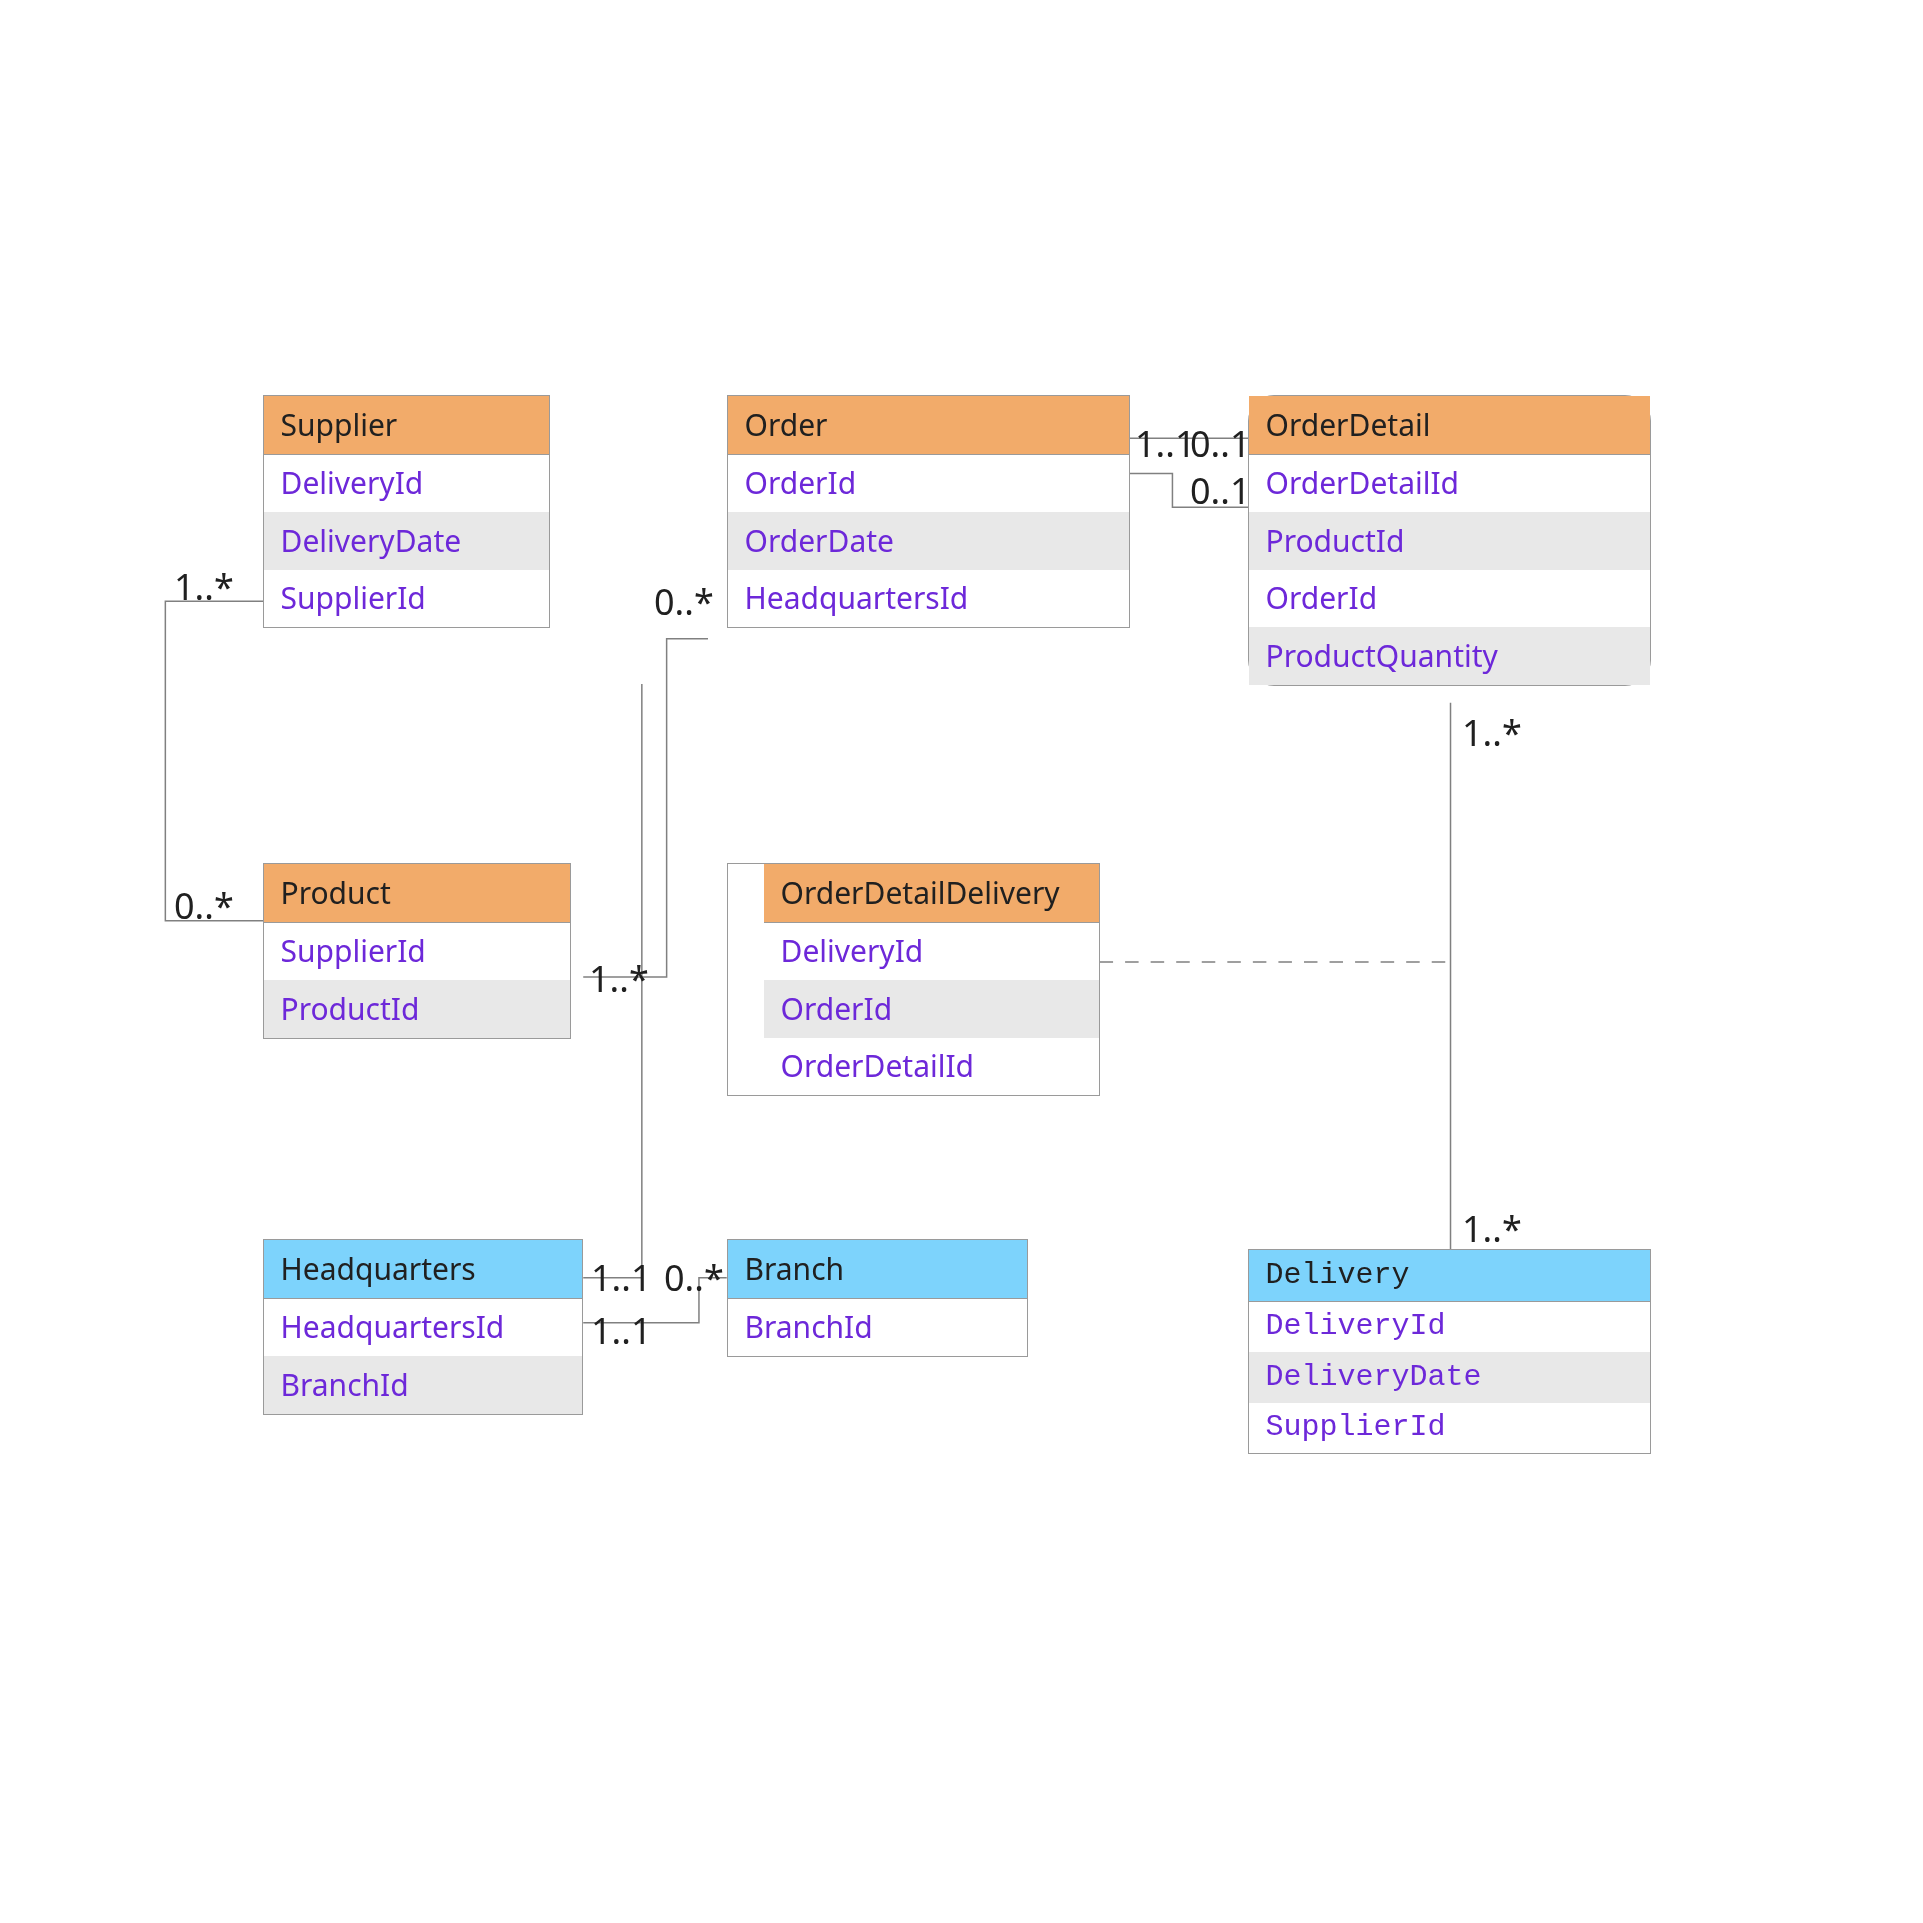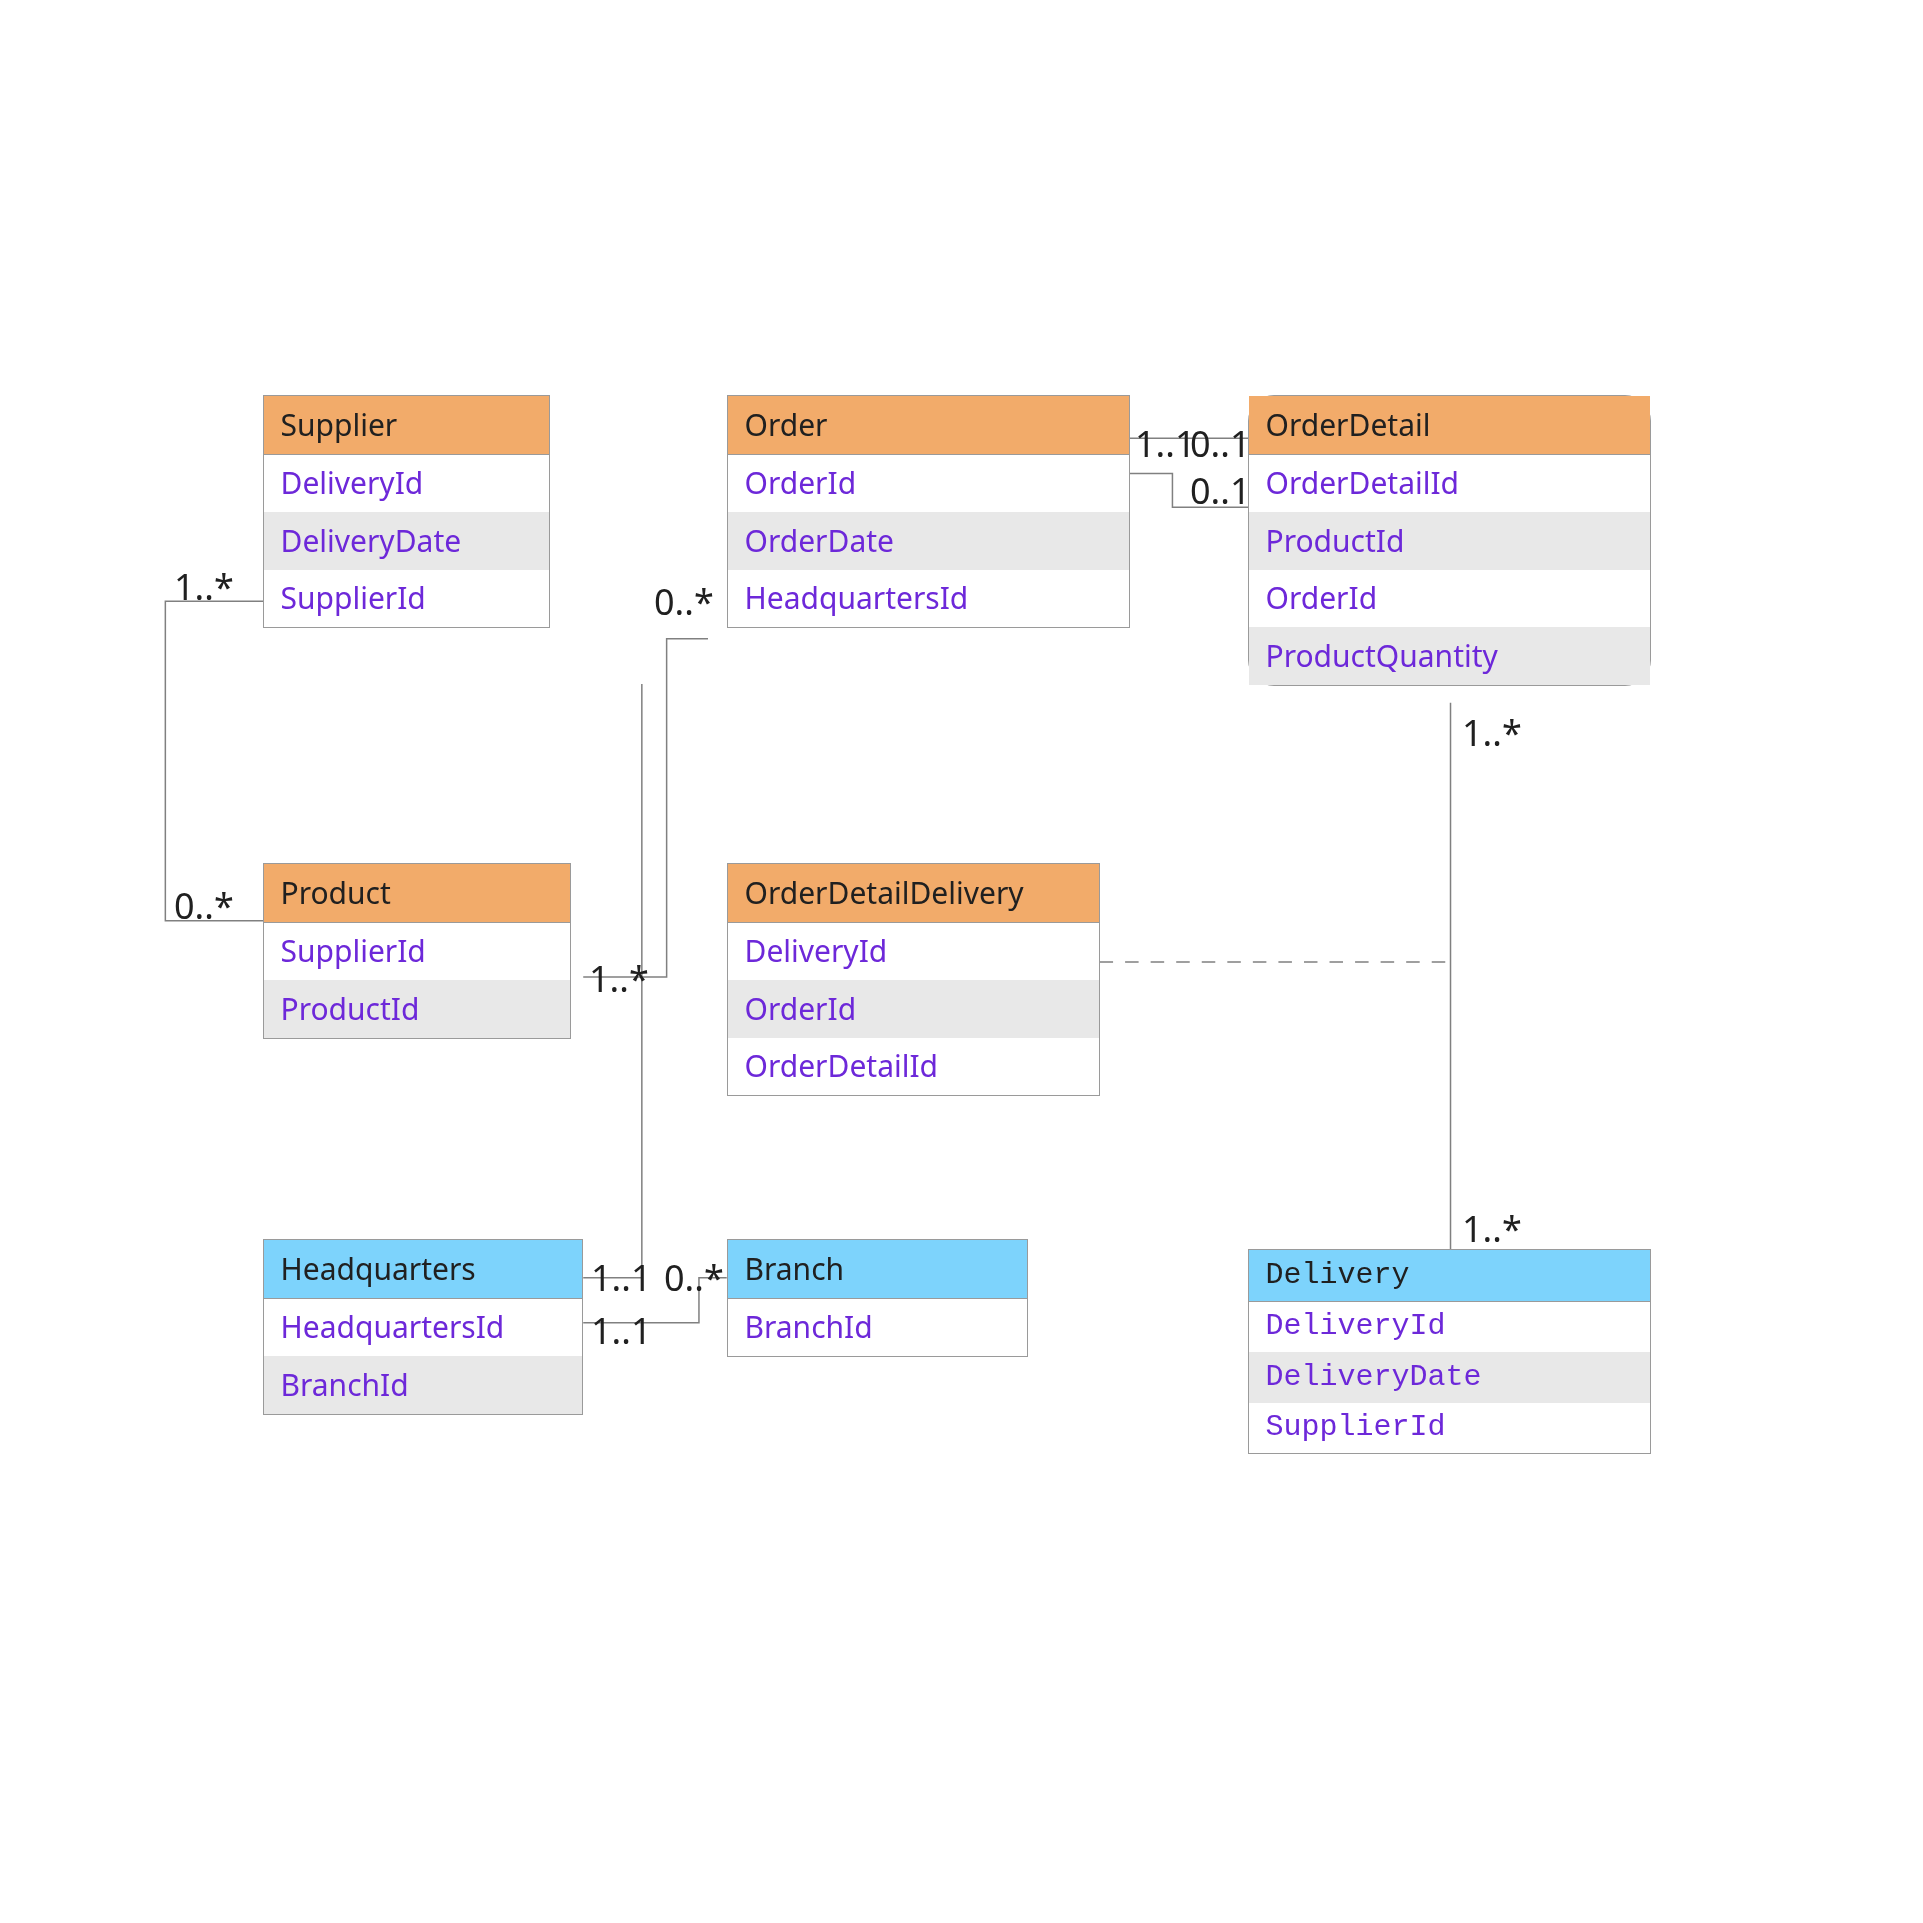--- a/index.html
+++ b/index.html
@@ -96,21 +96,21 @@
     <div class="entity-row row-odd">OrderId</div>
     <div class="entity-row row-even">ProductQuantity</div>
   </div>
 
   <div class="entity" style="left:263px; top:863px; width:308px;">
     <div class="entity-title title-dark">Product</div>
     <div class="entity-row row-odd">SupplierId</div>
     <div class="entity-row row-even">ProductId</div>
   </div>
 
-  <div class="entity" style="left:727px; top:863px; width:373px;">
+  <div class="entity" style="left:727px; top:863px; width:373px;padding-left:36px;">
     <div class="entity-title title-dark">OrderDetailDelivery</div>
     <div class="entity-row row-odd">DeliveryId</div>
     <div class="entity-row row-even">OrderId</div>
     <div class="entity-row row-odd">OrderDetailId</div>
   </div>
 
   <div class="entity" style="left:263px; top:1239px; width:320px;">
     <div class="entity-title title-light">Headquarters</div>
     <div class="entity-row row-odd">HeadquartersId</div>
     <div class="entity-row row-even">BranchId</div>

